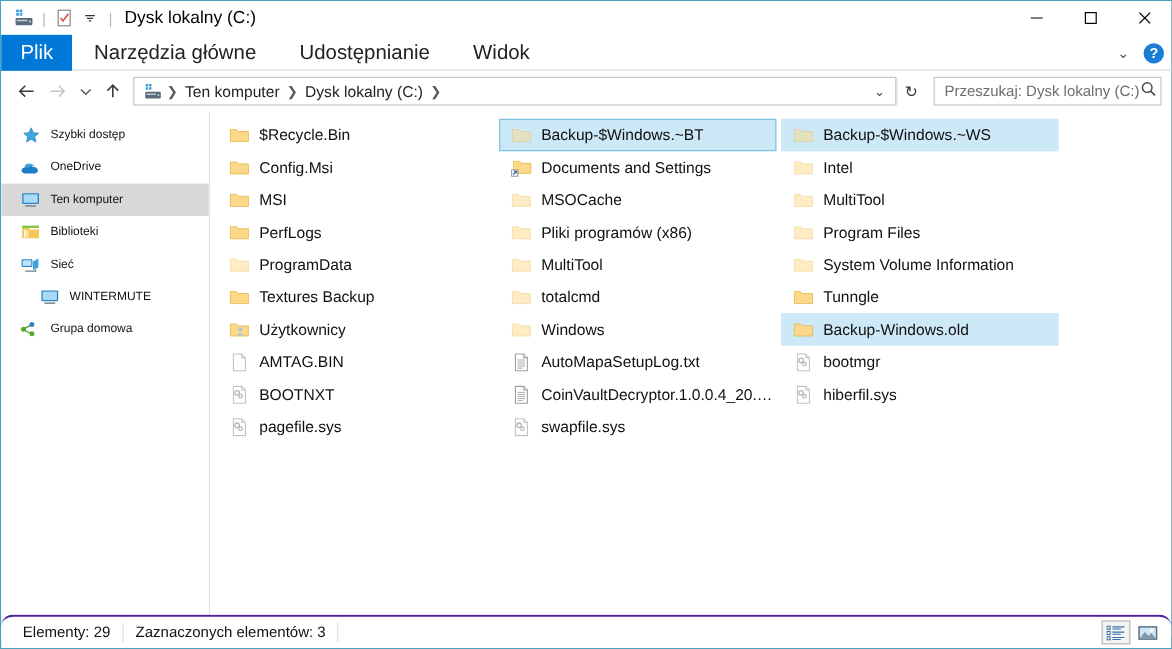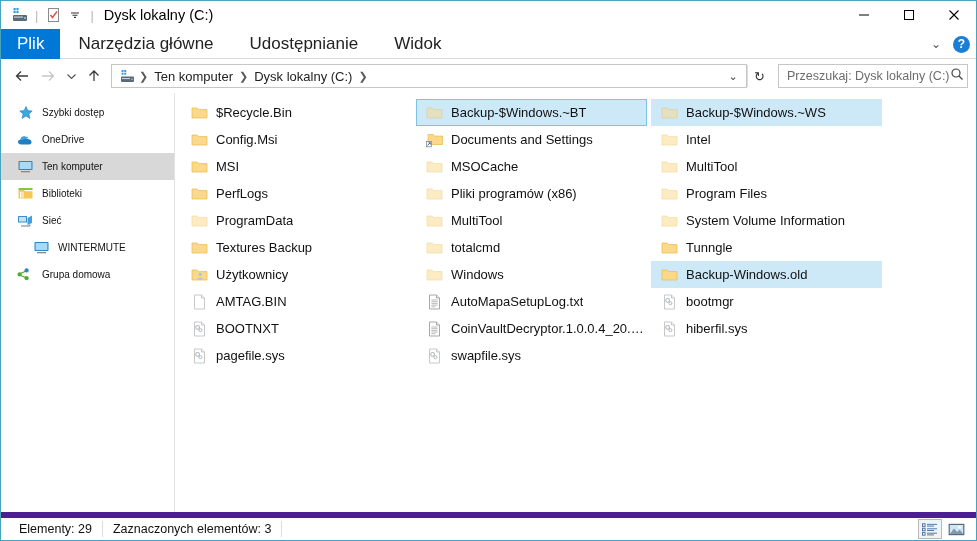--- a/index.html
+++ b/index.html
@@ -142,24 +142,24 @@
     overflow: hidden;
   }
   .fileitem.sel { background: #cde8f7; border-color: #cde8f7; }
   .fileitem.sel.focus { background: #cde8f7; border: 1px solid #7ec2e6; }
   .fileicon { width: 18px; height: 18px; flex: 0 0 18px; display: flex; align-items: center; justify-content: center; position: relative; }
   .fname { overflow: hidden; text-overflow: ellipsis; }
 
   
   .statusbar {
     height: 28px; flex: 0 0 28px;
-    border-top: 6px solid #4c1d95;
+    border-top: 2px solid #4c1d95;
     display: flex; align-items: center;
     padding: 0 8px; background: #ffffff;
-    font-size: 12.5px; color: #111;
+    font-size: 12.5px; color: #111; border-radius: 10px;
   }
   .st-item { padding: 0 10px; }
   .st-sep { width: 1px; height: 16px; background: #dcdcdc; }
   .st-right { margin-left: auto; display: flex; align-items: center; gap: 2px; }
   .viewbtn {
     width: 24px; height: 20px; display: flex; align-items: center; justify-content: center;
     border: 1px solid transparent;
   }
   .viewbtn.active { border: 1px solid #b9b9b9; background: #f3f3f3; }
 </style>

